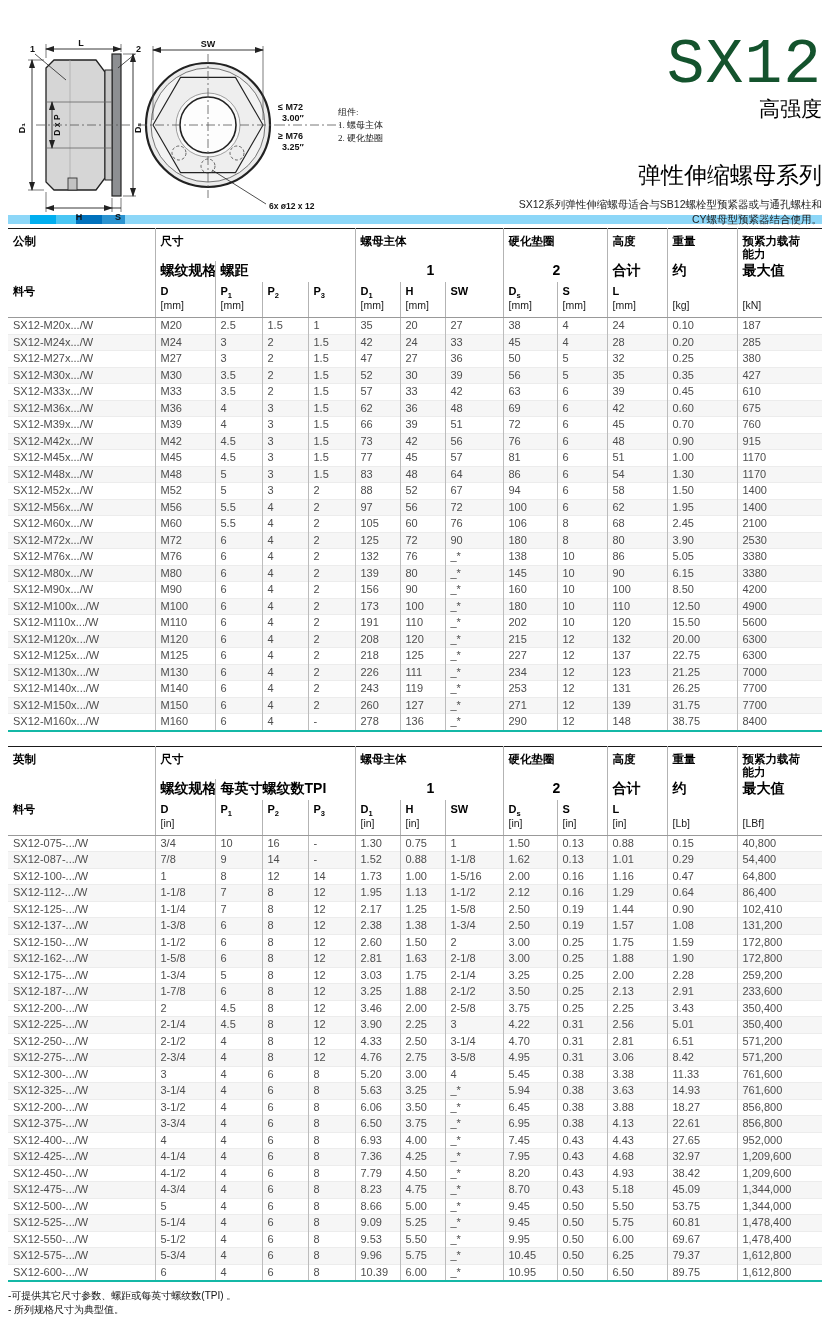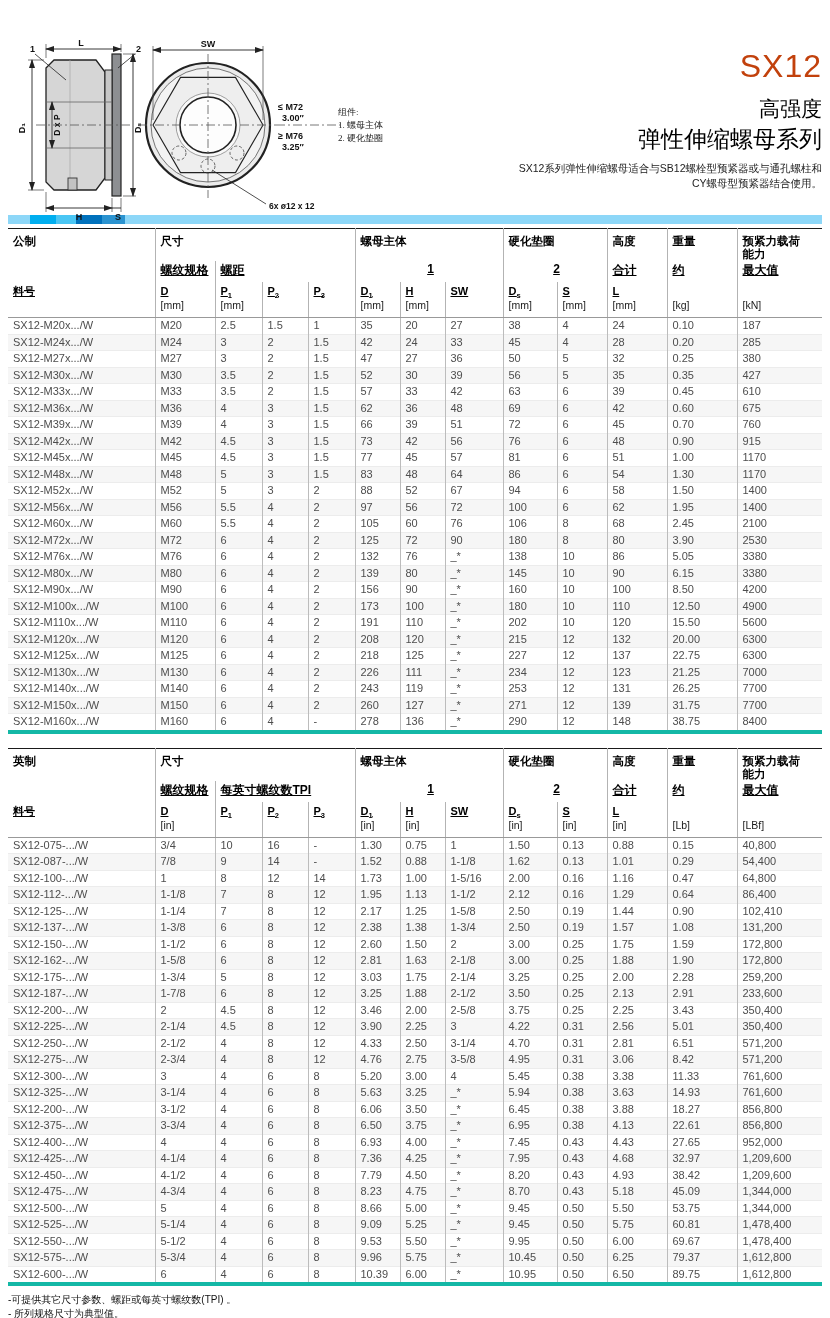--- a/index.html
+++ b/index.html
@@ -5,41 +5,41 @@
   html,body{margin:0;padding:0;}
   body{
     width:830px;height:1318px;overflow:hidden;background:#fff;
     font-family:"Liberation Sans","DejaVu Sans",sans-serif;color:#000;
     position:relative;
   }
   .top{position:relative;height:215px;}
   .drawing-svg{position:absolute;left:8px;top:40px;}
   .legend{position:absolute;left:338px;top:106px;font-size:9px;line-height:13px;color:#222;font-family:Liberation Serif, serif;}
   .title-block{position:absolute;right:8px;top:40px;text-align:right;}
-  .title-main{font-size:32px;line-height:52px;font-weight:400;letter-spacing:1px;color:#c2410c;}
+  .title-main{font-size:63px;line-height:52px;font-weight:400;letter-spacing:1px;color:#14532d;font-family:Liberation Mono, monospace;}
   .title-sub1{font-size:21px;line-height:30px;margin-top:2px;}
-  .title-sub2{font-size:23px;line-height:30px;}
+  .title-sub2{font-size:23px;line-height:30px;margin-top:36px;}
   .title-desc{font-size:10.5px;line-height:15px;color:#222;margin-top:7px;white-space:pre-line;}
   .accent-bar{height:9px;margin:0 8px;display:flex;}
   .accent-bar div{height:100%;}
   .tbl-wrap{margin:4px 8px 0 8px;}
   .tbl-wrap.second{margin-top:14px;}
   table{
     border-collapse:collapse;table-layout:fixed;width:814px;
-    border-top:1.5px solid #1a1a1a;border-bottom:4px solid #14b8a6;
+    border-top:1.5px solid #1a1a1a;border-bottom:2px solid #14b8a6;
     font-size:11px;
   }
   th,td{text-align:left;padding:0 2px 0 5px;overflow:hidden;white-space:nowrap;}
   thead th{font-weight:bold;vertical-align:top;border-left:1px solid #b3b3b3;}
   thead tr th:first-child{border-left:none;}
   th.g{font-size:11.5px;padding-top:6px;height:24px;white-space:pre-line;line-height:13px;vertical-align:top;}
-  th.s{font-size:12px;height:20px;padding-top:1px;text-decoration:underline;}
+  th.s{font-size:14px;height:20px;padding-top:1px;}
   th.s.c{text-align:center;}
   th.h{padding-top:2px;height:33px;border-bottom:1px solid #999;}
-  th.h .lbl{height:15px;font-size:11px;line-height:14px;text-decoration:underline;}
+  th.h .lbl{height:15px;font-size:11px;line-height:14px;}
   th.h .lbl sub{font-size:7.5px;}
   th.h .unit{height:15px;font-weight:normal;font-size:10.5px;color:#1a1a1a;line-height:13px;}
   td{color:#4d4d4d;height:15.5px;border-left:1px solid #bcbcbc;line-height:15px;}
   td:first-child{border-left:none;}
   tbody tr:nth-child(even){background:#f6f6f6;}
   tbody tr+tr td{border-top:1px solid #ececec;}
   .notes{margin:7px 0 0 8px;font-size:10px;line-height:13.5px;color:#111;}
   .dim-text{font-size:9px;font-weight:bold;fill:#111;}
   .dim-text-sm{font-size:8.5px;font-weight:bold;fill:#111;}
   .ann-text{font-size:9px;font-weight:bold;fill:#111;}

